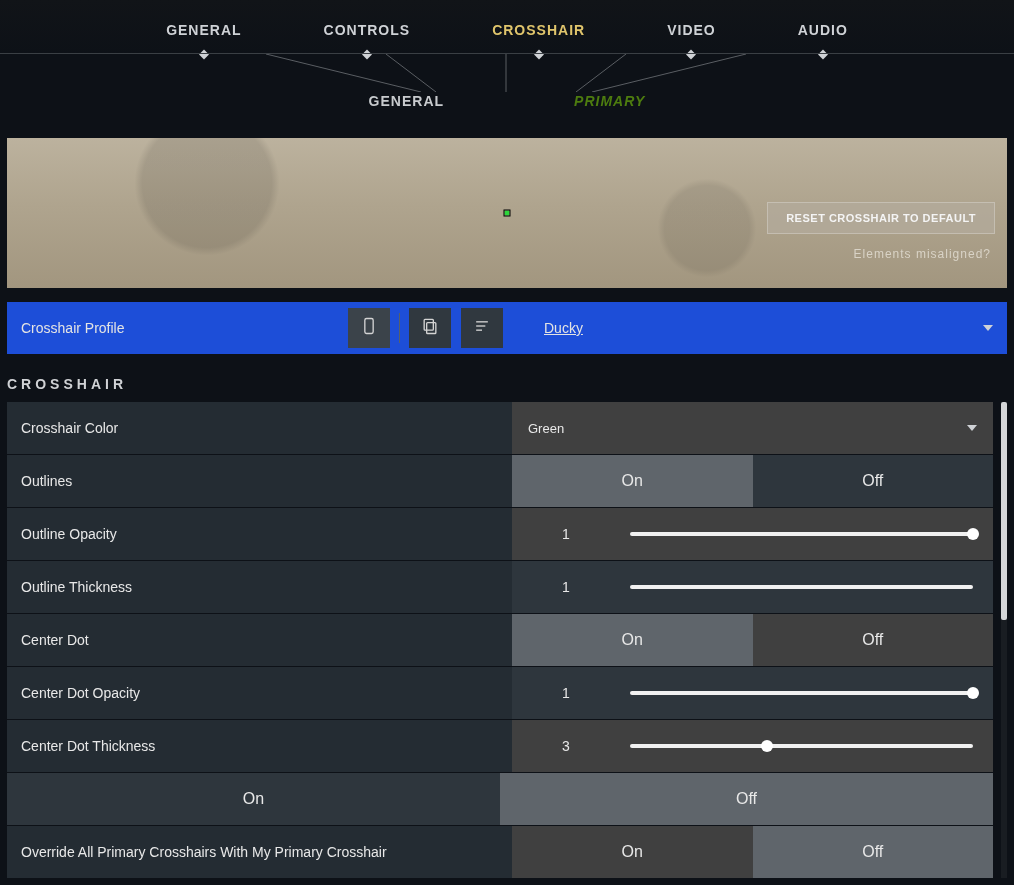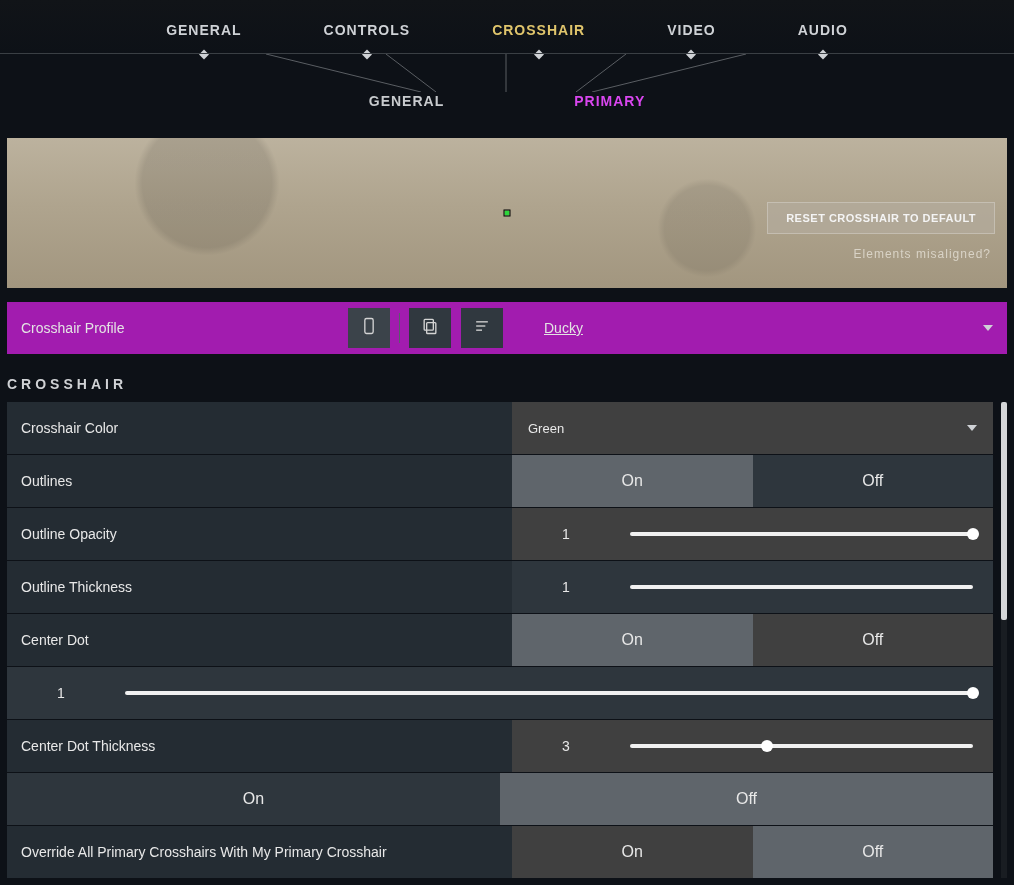--- a/index.html
+++ b/index.html
@@ -64,21 +64,21 @@
     gap: 130px;
     margin-top: 16px;
   }
   .sub-tab{
     font-size:14px;
     font-weight:700;
     letter-spacing:1px;
     color:#c8cbce;
     cursor:pointer;
   }
-  .sub-tab.active{ color:#d946ef; }
+  .sub-tab.active{ color:#4d7c0f;font-style:italic; }
 
   
   .preview{
     margin: 6px 7px 0 7px;
     height: 150px;
     position:relative;
     background:
       radial-gradient(circle at 20% 30%, rgba(0,0,0,.10) 0 8%, transparent 9%),
       radial-gradient(circle at 70% 60%, rgba(0,0,0,.08) 0 6%, transparent 7%),
       linear-gradient(180deg,#bcb29e 0%, #afa48e 45%, #a2967f 100%);
@@ -110,21 +110,21 @@
     color:#d9d3c6;
     font-size:12px;
     letter-spacing:1px;
   }
 
   
   .profile-bar{
     margin:14px 7px 0 7px;
     height:52px;
     display:flex;
-    background:#a21caf;
+    background:#1d4ed8;
     align-items:center;
     color:#e4e4e4;
   }
   .profile-label{
     padding-left:14px;
     flex:0 0 336px;
     font-size:14px;
   }
   .icon-btn{
     width:42px; height:40px;
@@ -386,20 +386,21 @@
       <div class="row">
         <div class="row-label">Center Dot</div>
         <div class="row-control">
           <div class="toggle">
             <div class="toggle-half selected">On</div>
             <div class="toggle-half">Off</div>
           </div>
         </div>
       </div>
       <div class="row alt">
+        <div class="row-label">Center Dot Opacity</div>
         <div class="row-control">
           <div class="slider-control">
             <div class="slider-val">1</div>
             <div class="slider-track-wrap">
               <div class="slider-track">
                 <div class="slider-thumb" style="left: 100%;"></div>
               </div>
             </div>
           </div>
         </div>

